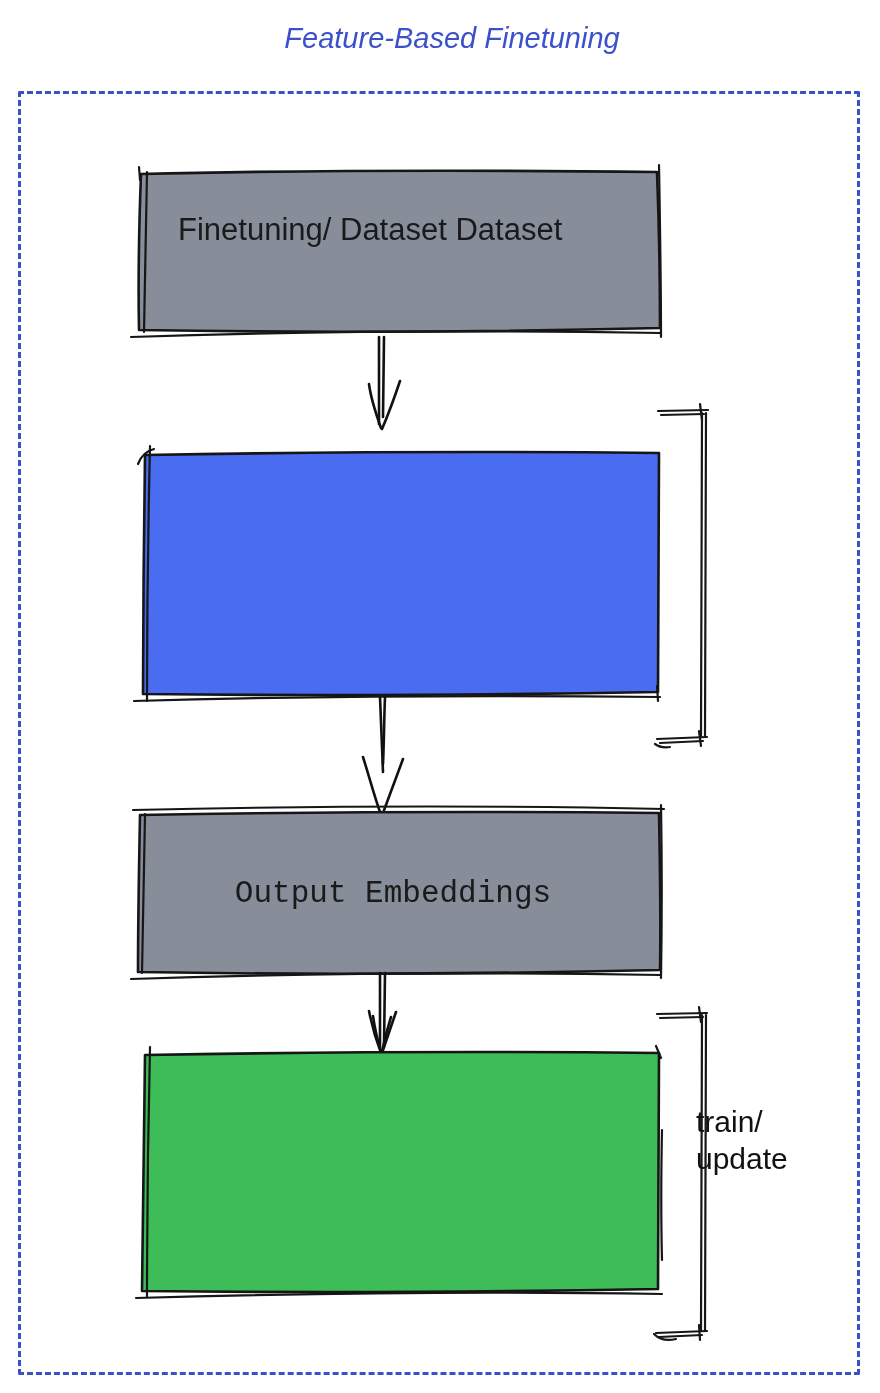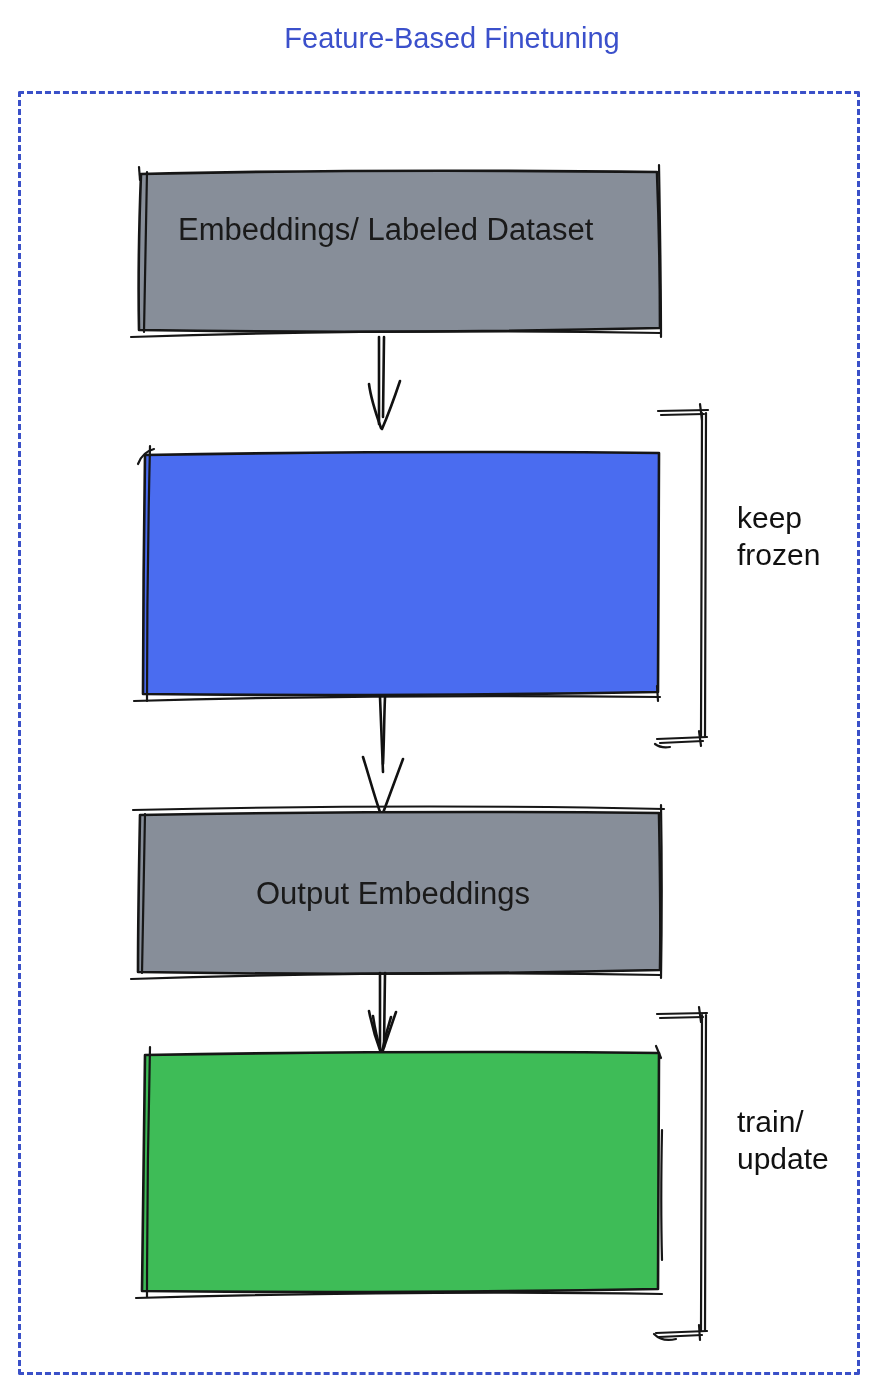--- a/index.html
+++ b/index.html
@@ -31,21 +31,21 @@
   .lbl-center{transform:translateX(-50%);text-align:center;}
   .annot{
     position:absolute;color:#111111;font-size:30px;line-height:37px;white-space:normal;
   }
 </style>
 </head>
 <body>
 
 <div class="stage">
 
-  <div class="page-title" style="color: rgb(59, 80, 203);">Feature-Based Finetuning</div>
+  <div class="page-title" style="color: rgb(59, 80, 203); font-style: italic;">Feature-Based Finetuning</div>
 
   <div class="dashed-frame" style="border-color: rgb(58, 80, 200);"></div>
 
   <svg class="shapes" viewBox="0 0 880 1393" xmlns="http://www.w3.org/2000/svg">
 
     <g>
       <path class="box-main" d="M141,174 C310,170 484,170 657,172 C659,224 660,276 660,328 C487,332 314,333 139,330 C138,278 139,226 141,174 Z" fill="#878e99"></path>
       <path class="sketch" d="M147,172 L144,332"></path>
       <path class="sketch" d="M659,165 C660,222 661,279 661,337"></path>
       <path class="sketch" d="M131,337 C305,331 480,330 661,333"></path>
@@ -117,23 +117,22 @@
       <path class="sketch" d="M699,1007 L701,1022"></path>
       <path class="sketch" d="M702,1015 L701,1331"></path>
       <path class="sketch" d="M706,1015 L705,1331"></path>
       <path class="sketch" d="M656,1333 L707,1331"></path>
       <path class="sketch" d="M659,1337 L702,1335"></path>
       <path class="sketch" d="M699,1325 L700,1340"></path>
       <path class="sketch" d="M654,1334 C660,1340 668,1341 676,1339"></path>
     </g>
   </svg>
 
-  <div class="lbl" style="left:178px;top:212px;">Embeddings/ Labeled Dataset</div>
+  <div class="lbl" style="left:178px;top:212px;">Finetuning/ Dataset Dataset</div>
 
 
-  <div class="lbl lbl-center" style="left:393px;top:876px;">Output Embeddings</div>
+  <div class="lbl lbl-center" style="left:393px;top:876px;font-family:Liberation Mono, monospace;">Output Embeddings</div>
 
 
-  <div class="annot" style="left:737px;top:499px;width:110px;">keep frozen</div>
 
-  <div class="annot" style="left:737px;top:1103px;width:130px;">train/ update</div>
+  <div class="annot" style="left:696px;top:1103px;width:130px;">train/ update</div>
 
 </div>
 
 </body></html>

